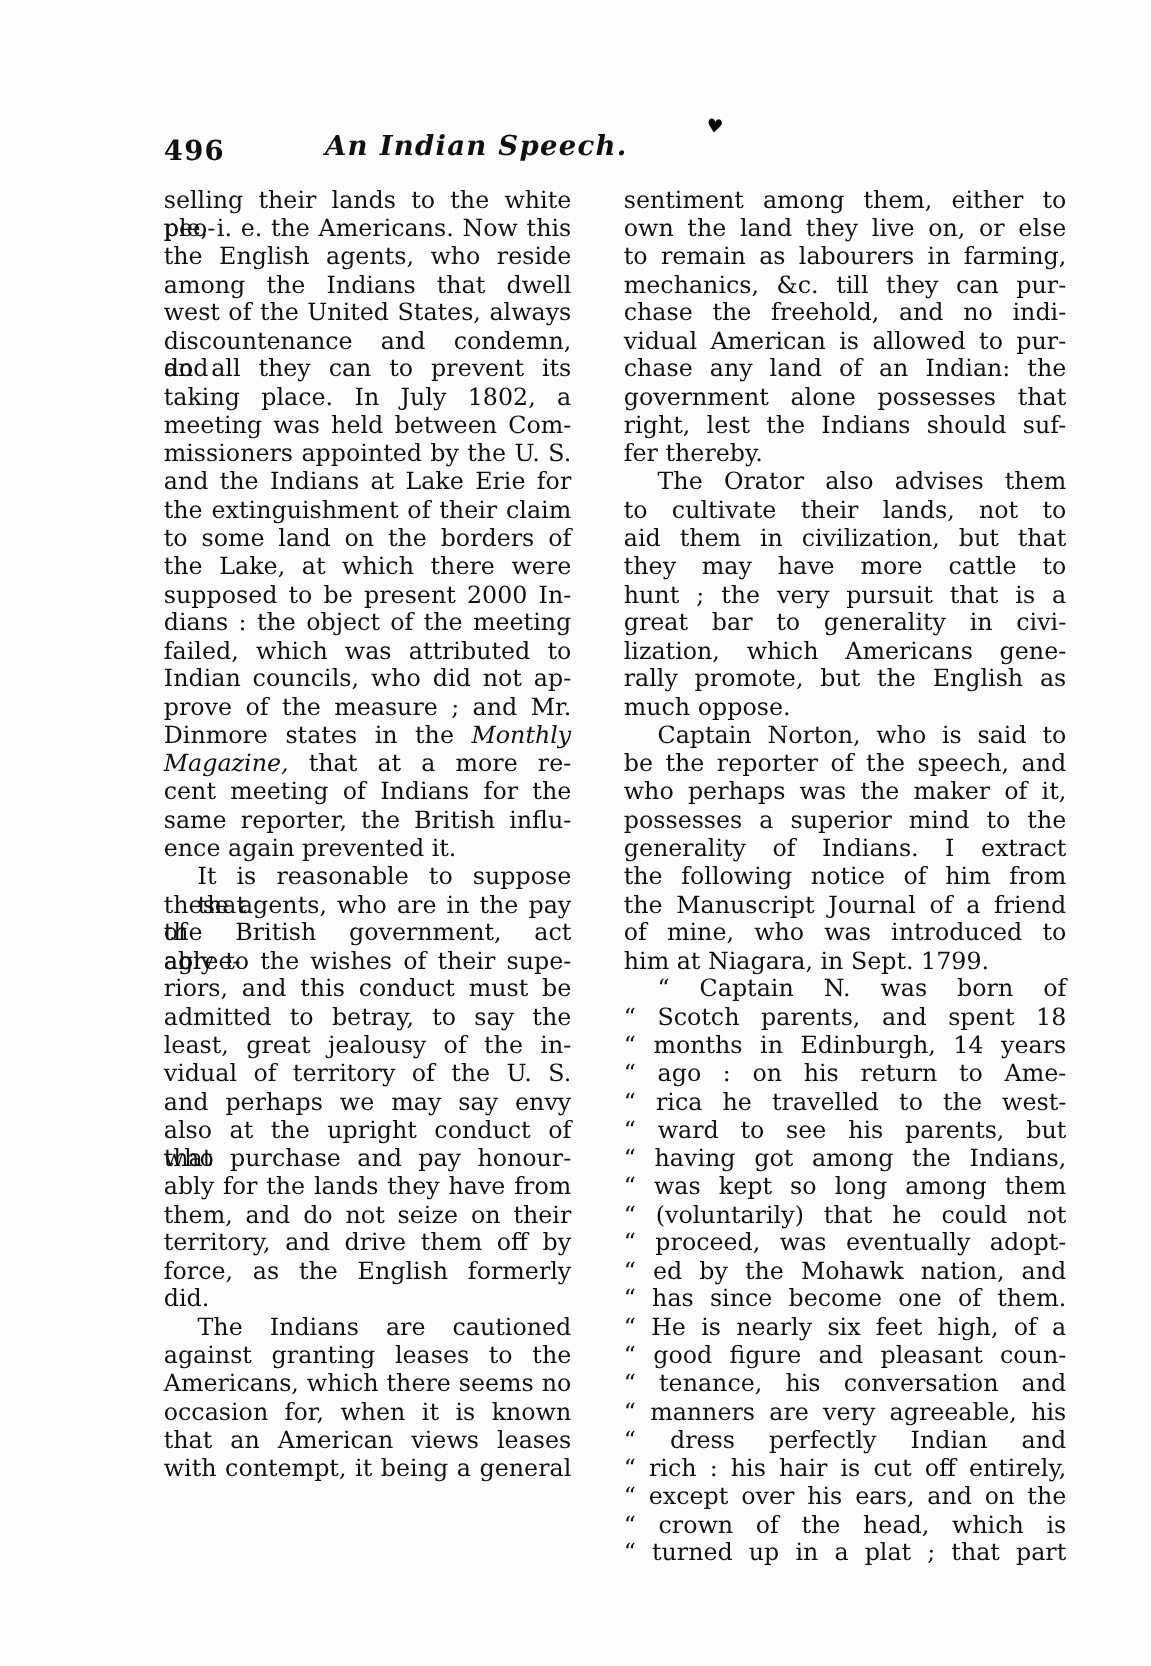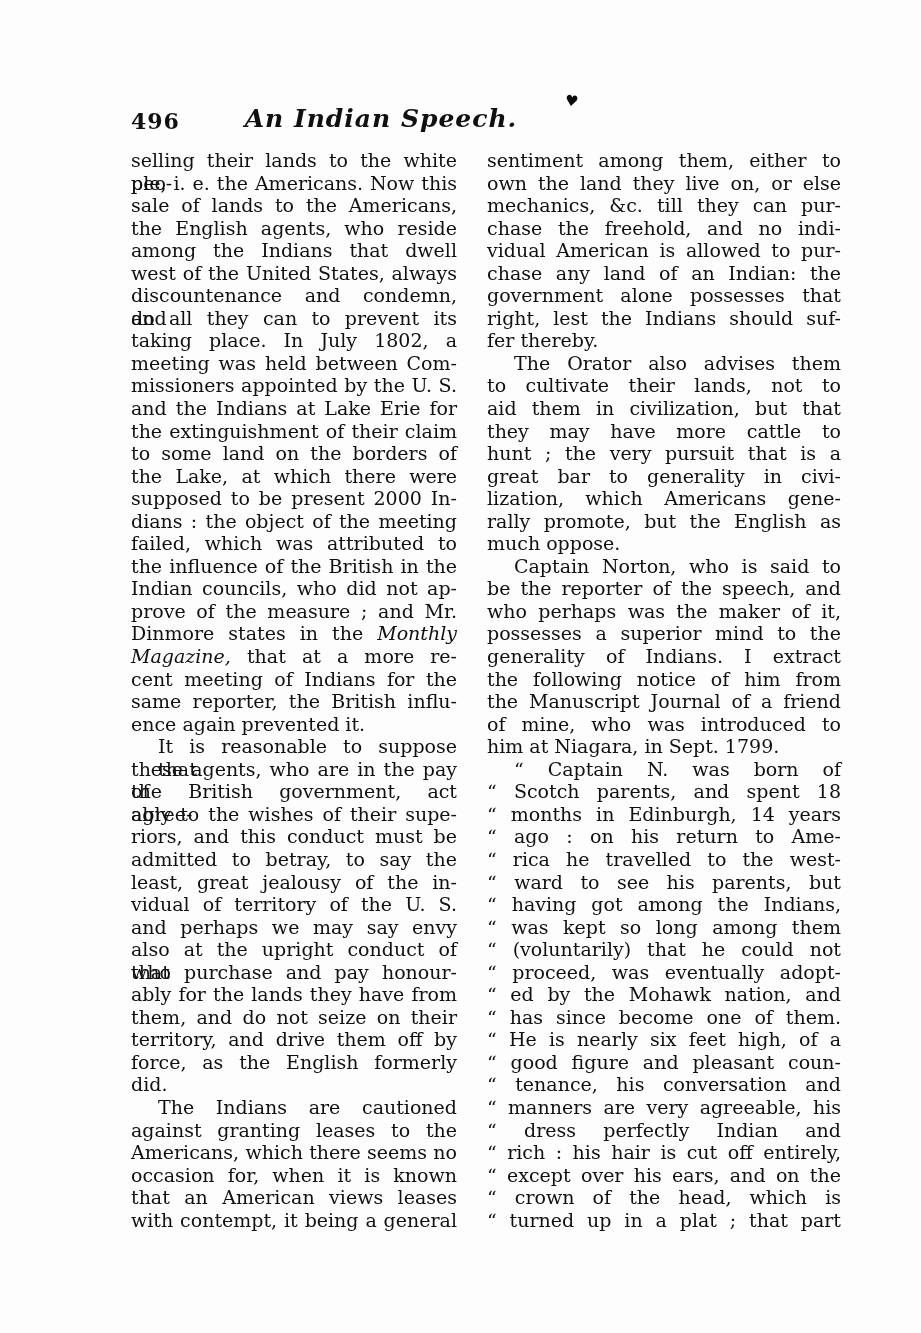--- a/index.html
+++ b/index.html
@@ -12,35 +12,35 @@
   }
   .page{position:absolute;inset:0;background:#fdfdfd;}
   .header{position:absolute;top:104px;left:0;width:762px;height:40px;}
   .pageno{
     position:absolute;left:131px;top:4px;
     font-size:22px;font-weight:bold;letter-spacing:1px;
   }
   .title{
     position:absolute;left:0;right:0;top:0;
     text-align:center;
-    font-size:25px;font-weight:bold;font-style:italic;
+    font-size:22px;font-weight:bold;font-style:italic;
     letter-spacing:1px;
   }
   .inkblot{
     position:absolute;left:565px;top:-12px;
     font-size:15px;color:#0a0a0a;
     transform:rotate(8deg);
     font-style:normal;
   }
   .col{
     position:absolute;top:149px;
     font-size:19px;line-height:22.55px;
   }
   .col-left{left:131px;width:326px;}
-  .col-right{left:487px;width:354px;}
+  .col-right{left:499px;width:354px;}
   .line{
     height:22.55px;
     text-align:justify;
     text-align-last:justify;
     white-space:normal;
     box-sizing:border-box;
   }
   .line.nj{text-align-last:left;}
   .line.ind{padding-left:27px;}
   .it{font-style:italic;margin-top:32px;}
@@ -50,37 +50,35 @@
 
 <div class="page">
   <div class="header">
     <span class="pageno">496</span>
     <span class="title">An Indian Speech.</span>
     <span class="inkblot">♥</span>
   </div>
   <div class="col col-left" id="col-left">
       <div class="line"><span>selling their lands to the white peo-</span></div>
       <div class="line"><span>ple, i. e. the Americans. Now this</span></div>
-      <div class="line"><span>sale of lands to the Americans,</span></div>
       <div class="line"><span>the English agents, who reside</span></div>
       <div class="line"><span>among the Indians that dwell</span></div>
       <div class="line"><span>west of the United States, always</span></div>
       <div class="line"><span>discountenance and condemn, and</span></div>
       <div class="line"><span>do all they can to prevent its</span></div>
       <div class="line"><span>taking place. In July 1802, a</span></div>
       <div class="line"><span>meeting was held between Com-</span></div>
       <div class="line"><span>missioners appointed by the U. S.</span></div>
       <div class="line"><span>and the Indians at Lake Erie for</span></div>
       <div class="line"><span>the extinguishment of their claim</span></div>
       <div class="line"><span>to some land on the borders of</span></div>
       <div class="line"><span>the Lake, at which there were</span></div>
       <div class="line"><span>supposed to be present 2000 In-</span></div>
       <div class="line"><span>dians : the object of the meeting</span></div>
       <div class="line"><span>failed, which was attributed to</span></div>
-      <div class="line"><span>the influence of the British in the</span></div>
       <div class="line"><span>Indian councils, who did not ap-</span></div>
       <div class="line"><span>prove of the measure ; and Mr.</span></div>
       <div class="line"><span>Dinmore states in the </span><span class="it">Monthly</span></div>
       <div class="line"><span class="it">Magazine,</span><span> that at a more re-</span></div>
       <div class="line"><span>cent meeting of Indians for the</span></div>
       <div class="line"><span>same reporter, the British influ-</span></div>
       <div class="line nj"><span>ence again prevented it.</span></div>
       <div class="line ind"><span>It is reasonable to suppose that</span></div>
       <div class="line"><span>these agents, who are in the pay of</span></div>
       <div class="line"><span>the British government, act agree-</span></div>
@@ -100,20 +98,21 @@
       <div class="line ind"><span>The Indians are cautioned</span></div>
       <div class="line"><span>against granting leases to the</span></div>
       <div class="line"><span>Americans, which there seems no</span></div>
       <div class="line"><span>occasion for, when it is known</span></div>
       <div class="line"><span>that an American views leases</span></div>
       <div class="line"><span>with contempt, it being a general</span></div>
     </div>
   <div class="col col-right" id="col-right">
       <div class="line"><span>sentiment among them, either to</span></div>
       <div class="line"><span>own the land they live on, or else</span></div>
+      <div class="line"><span>to remain as labourers in farming,</span></div>
       <div class="line"><span>mechanics, &amp;c. till they can pur-</span></div>
       <div class="line"><span>chase the freehold, and no indi-</span></div>
       <div class="line"><span>vidual American is allowed to pur-</span></div>
       <div class="line"><span>chase any land of an Indian: the</span></div>
       <div class="line"><span>government alone possesses that</span></div>
       <div class="line"><span>right, lest the Indians should suf-</span></div>
       <div class="line nj"><span>fer thereby.</span></div>
       <div class="line ind"><span>The Orator also advises them</span></div>
       <div class="line"><span>to cultivate their lands, not to</span></div>
       <div class="line"><span>aid them in civilization, but that</span></div>

